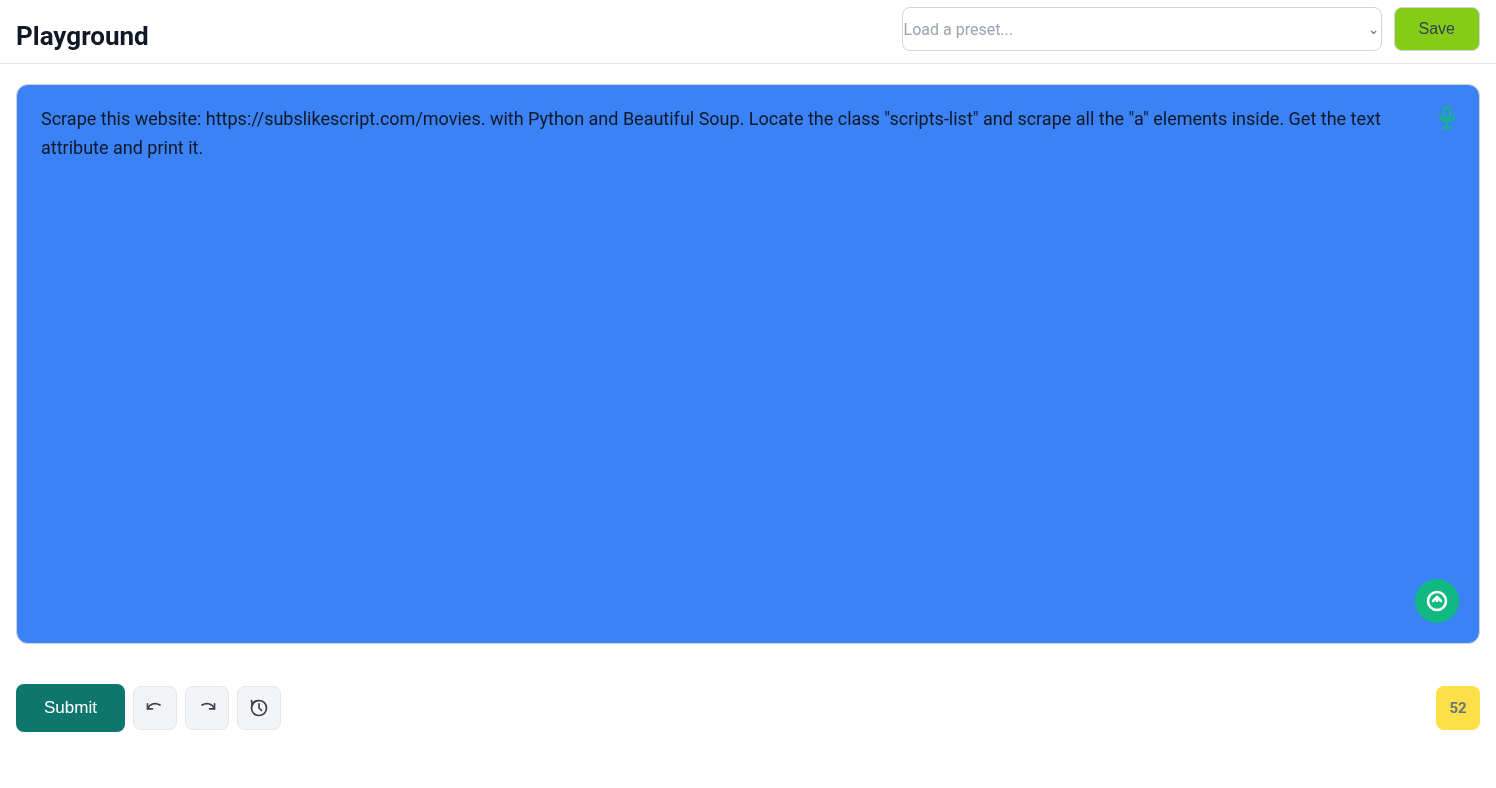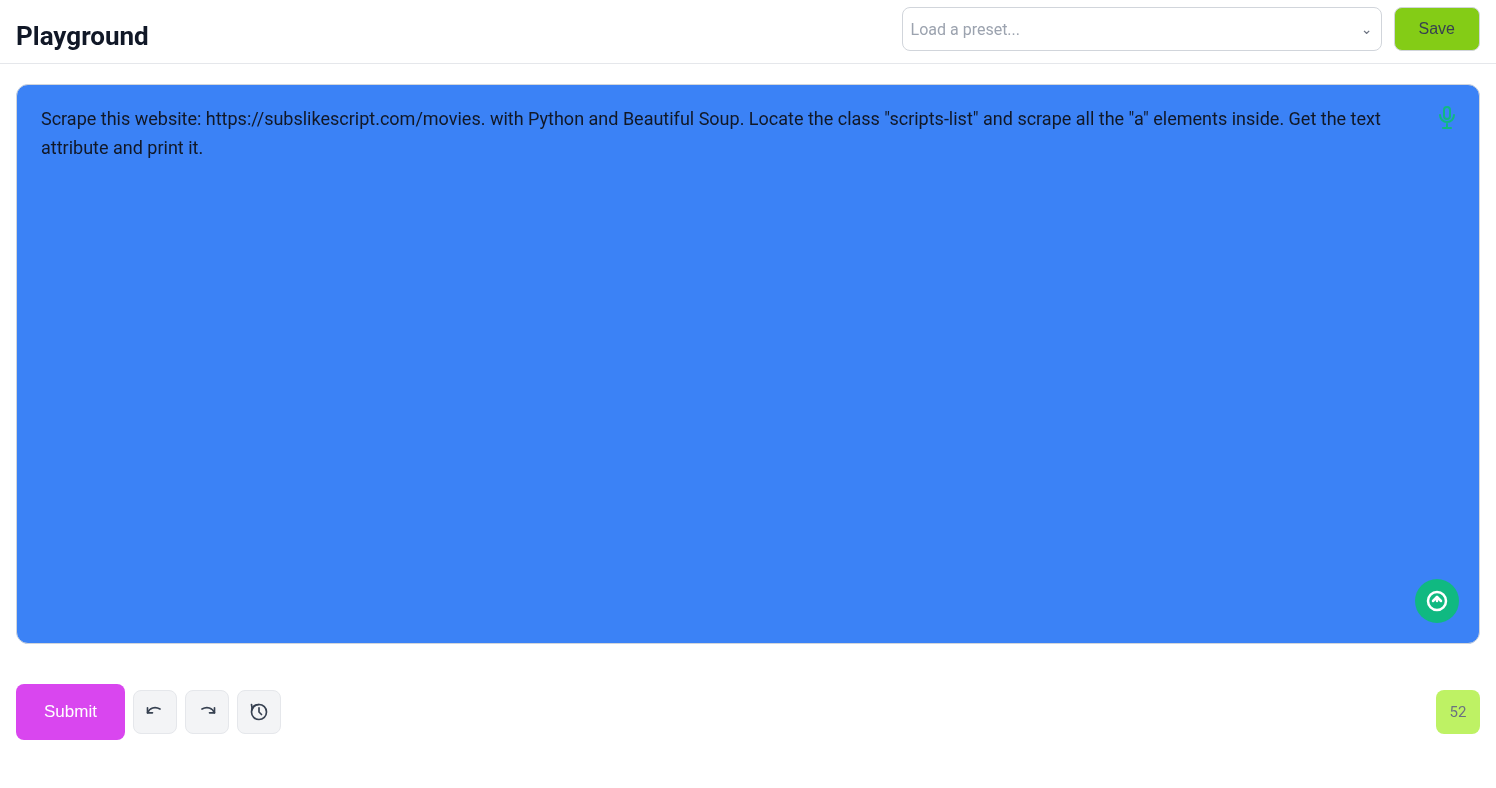--- a/index.html
+++ b/index.html
@@ -39,21 +39,21 @@
     }
 
     .preset-dropdown {
       display: flex;
       align-items: center;
       justify-content: space-between;
       width: 480px;
       height: 44px;
       border: 1px solid #d1d5db;
       border-radius: 8px;
-      padding: 0 8px;
+      padding: 0 1px;
       background: #ffffff;
       cursor: pointer;
       color: #9ca3af;
       font-size: 16px;
     }
 
     .preset-dropdown .chevron {
       color: #6b7280;
       font-size: 14px;
     }
@@ -131,23 +131,23 @@
       margin-top: 8px;
     }
 
     .footer-left {
       display: flex;
       align-items: center;
       gap: 8px;
     }
 
     .submit-button {
-      height: 56px;
+      height: 48px;
       padding: 0 28px;
-      background: #d946ef;
+      background: #0f766e;
       border: none;
       border-radius: 8px;
       font-size: 17px;
       font-weight: 500;
       color: #ffffff;
       cursor: pointer;
     }
 
     .icon-button {
       width: 44px;
@@ -159,27 +159,27 @@
       align-items: center;
       justify-content: center;
       cursor: pointer;
       font-size: 18px;
       color: #374151;
     }
 
     .char-count {
       width: 44px;
       height: 44px;
-      background: #bef264;
+      background: #fde047;
       border-radius: 8px;
       display: flex;
       align-items: center;
       justify-content: center;
       font-size: 15px;
-      font-weight: 400;
+      font-weight: 700;
       color: #6b7280;
     }
 
     .mic-svg {
       width: 24px;
       height: 24px;
     }
   </style>
 </head>
 <body>

